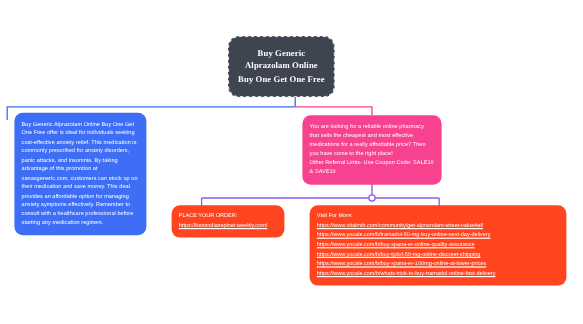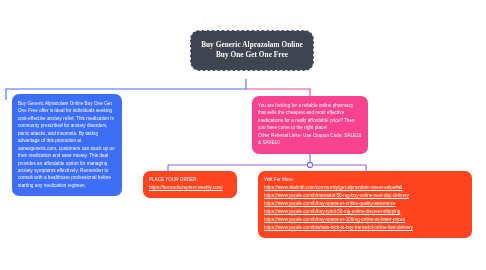--- a/index.html
+++ b/index.html
@@ -32,21 +32,21 @@
   .node {
     position: absolute;
     box-sizing: border-box;
     border-radius: 7px;
     color: #ffffff;
   }
 
   .root-node {
     left: 190px;
     top: 30px;
-    width: 124px;
+    width: 89px;
     padding: 9px 7px;
     background: #3f4451;
     border: 1px dashed #d8dbe0;
     border-radius: 9px;
     text-align: center;
     font-family: "Liberation Serif", serif;
     font-size: 7.2px;
     line-height: 1.45;
     font-weight: 700;
     letter-spacing: .1px;

